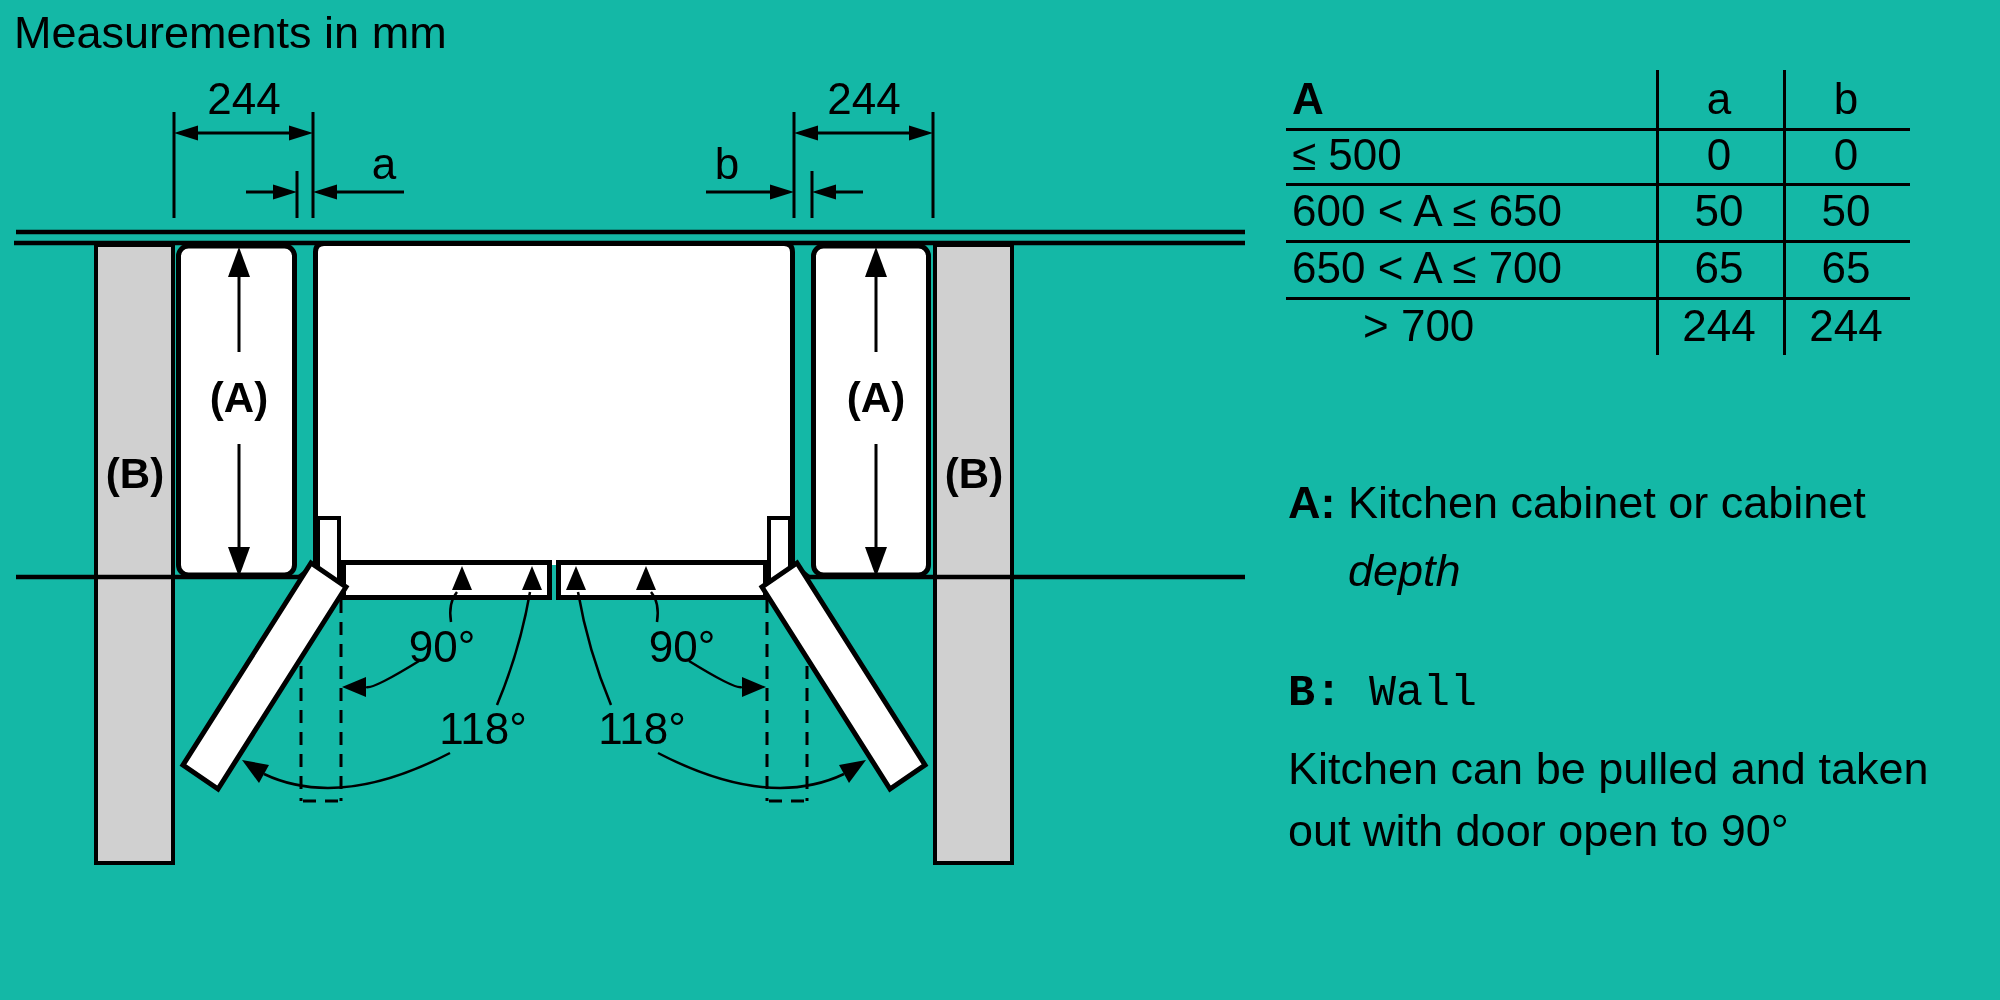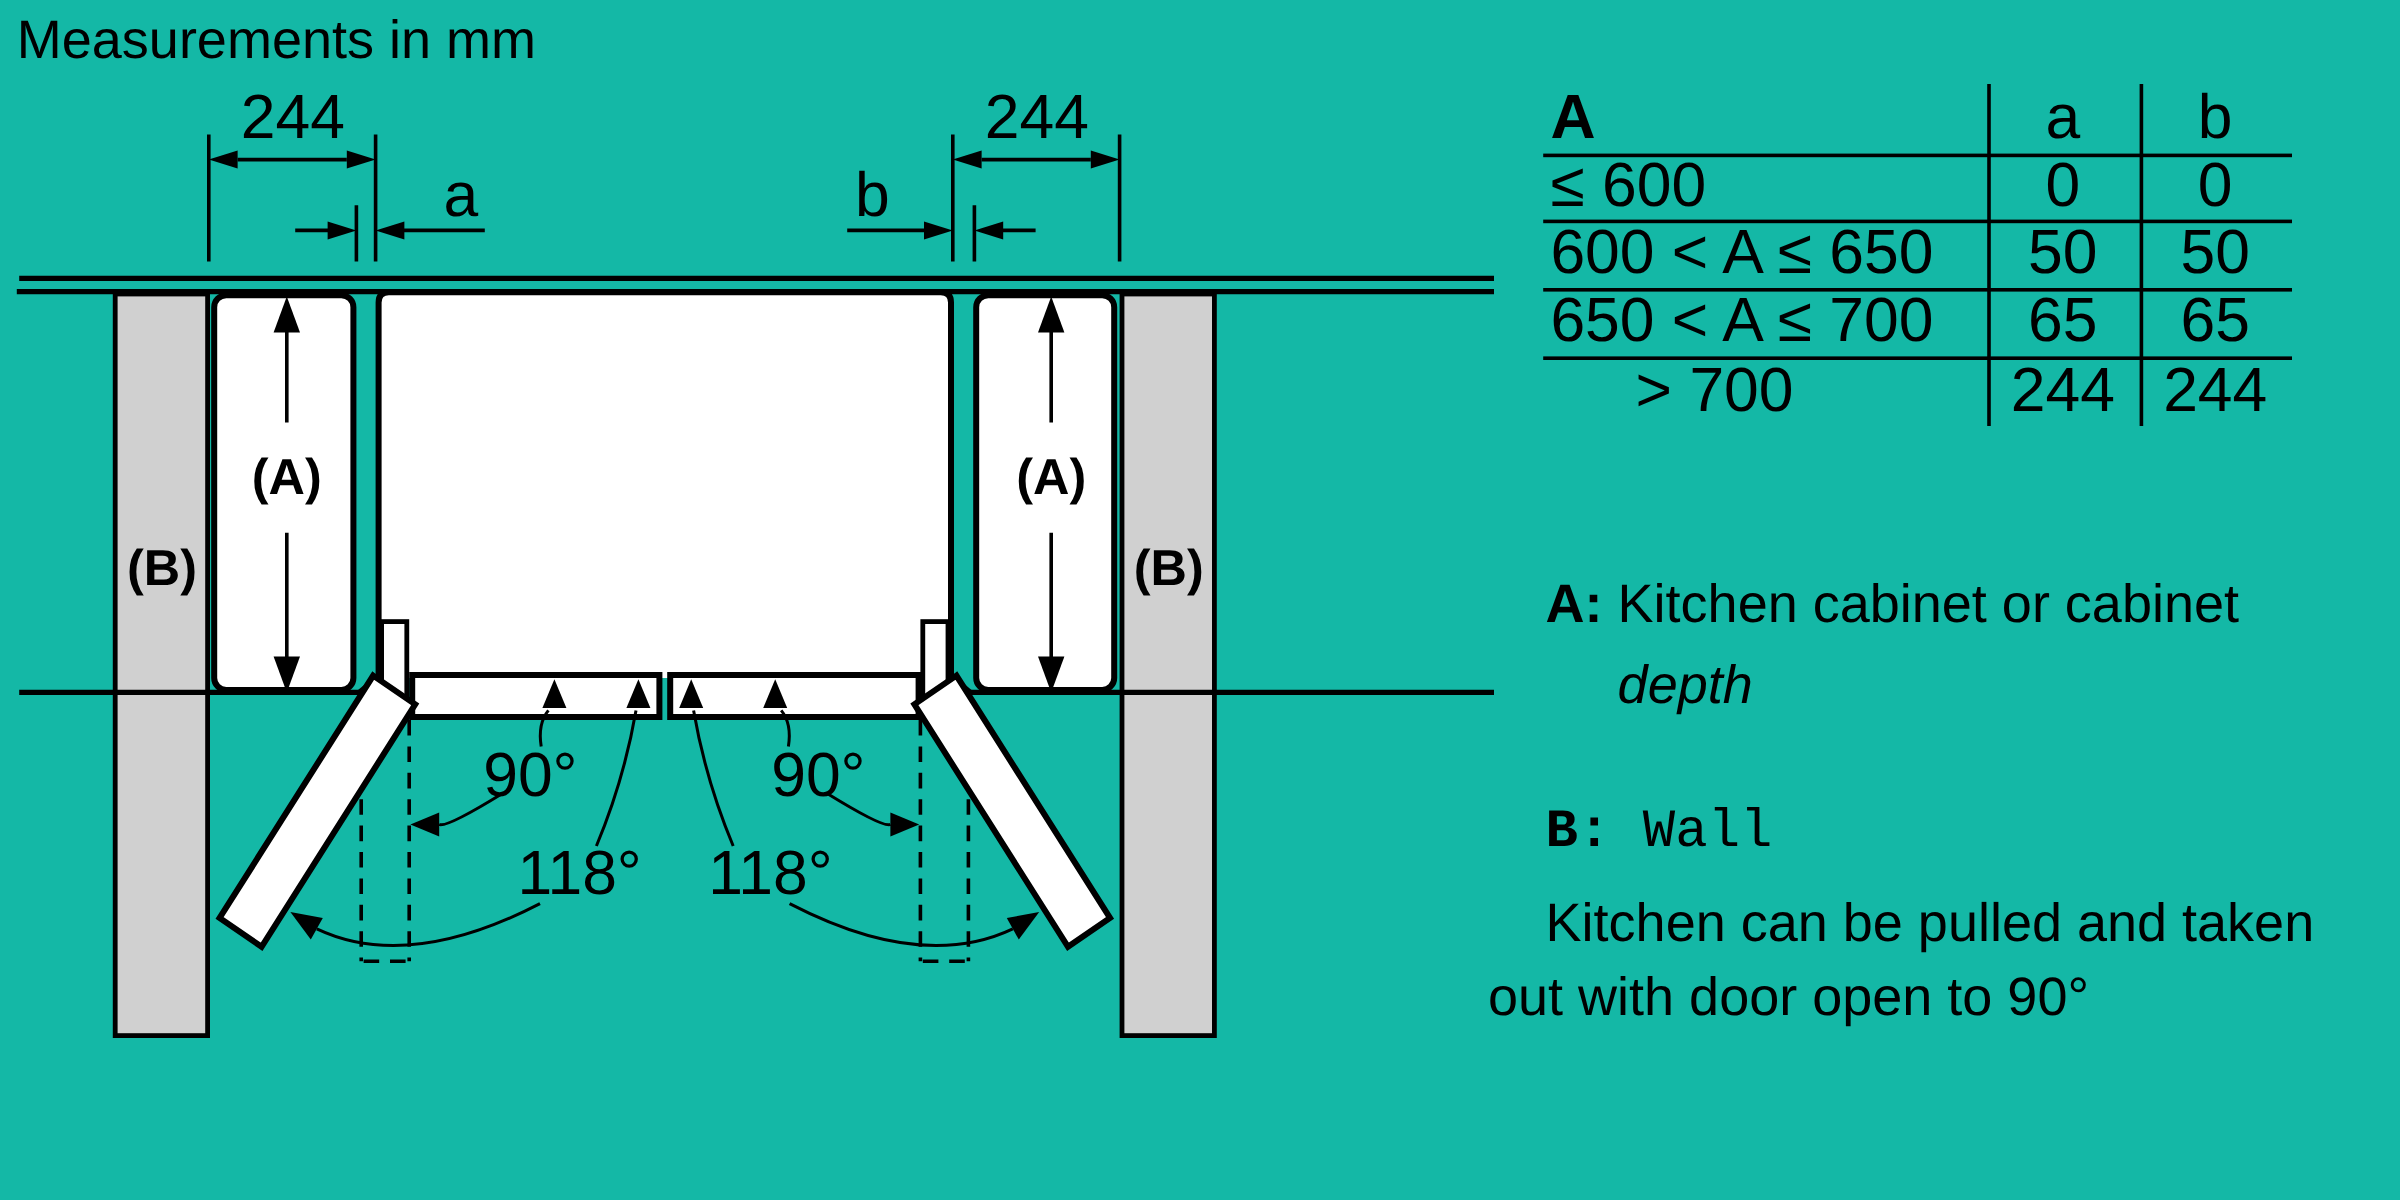--- a/index.html
+++ b/index.html
@@ -3,21 +3,21 @@
 <meta charset="utf-8">
 <style>
   html,body{margin:0;padding:0;background:#fff;}
   #screen{
     position:relative;width:2000px;height:1000px;background:#14b8a6;
     font-family:"Liberation Sans", sans-serif;color:#000;overflow:hidden;
   }
   #diagram-svg{position:absolute;left:0;top:0;width:2000px;height:1000px;}
   .lbl{position:absolute;white-space:pre;line-height:1.1;}
   .center{transform:translate(-50%,-50%);text-align:center;}
-  .t44{font-size:52px;}
+  .t44{font-size:44px;}
   .t45{font-size:45px;}
   .bold{font-weight:bold;}
   
   .tbl-line{position:absolute;background:#000;}
   .cellc{transform:translate(-50%,-50%);text-align:center;}
   .celll{transform:translate(0,-50%);}
   
   .legend-line{position:absolute;font-size:45px;}
 </style>
 </head>
@@ -138,21 +138,21 @@
     <div class="tbl-line" style="left:1286px;top:240px;width:624px;height:3px;"></div>
     <div class="tbl-line" style="left:1286px;top:297px;width:624px;height:3px;"></div>
     <div class="tbl-line" style="left:1656px;top:70px;width:3px;height:285px;"></div>
     <div class="tbl-line" style="left:1783px;top:70px;width:3px;height:285px;"></div>
 
     <div class="lbl t44 bold celll" style="left:1292px;top:99px;">A</div>
     <div class="lbl t44 cellc" style="left:1719px;top:99px;">a</div>
     <div class="lbl t44 cellc" style="left:1846px;top:99px;">b</div>
 
     <div>
-      <div class="lbl t44 celll" style="left:1292px;top:155px;">≤ 600</div>
+      <div class="lbl t44 celll" style="left:1292px;top:155px;">≤ 500</div>
       <div class="lbl t44 cellc" style="left:1719px;top:155px;">0</div>
       <div class="lbl t44 cellc" style="left:1846px;top:155px;">0</div>
     </div>
     <div>
       <div class="lbl t44 celll" style="left:1292px;top:211px;">600 &lt; A ≤ 650</div>
       <div class="lbl t44 cellc" style="left:1719px;top:211px;">50</div>
       <div class="lbl t44 cellc" style="left:1846px;top:211px;">50</div>
     </div>
     <div>
       <div class="lbl t44 celll" style="left:1292px;top:268px;">650 &lt; A ≤ 700</div>
@@ -164,16 +164,16 @@
       <div class="lbl t44 cellc" style="left:1719px;top:326px;">244</div>
       <div class="lbl t44 cellc" style="left:1846px;top:326px;">244</div>
     </div>
   </div>
 
   <div>
     <div class="legend-line" style="left:1288px;top:477px;"><span class="bold">A:</span><span> </span><span>Kitchen cabinet or cabinet</span></div>
     <div class="legend-line" style="left:1348px;top:545px;font-style:italic;">depth</div>
     <div class="legend-line" style="left:1288px;top:668px;font-family:Liberation Mono, monospace;"><span class="bold">B:</span><span> </span><span>Wall</span></div>
     <div class="legend-line" style="left:1288px;top:743px;">Kitchen can be pulled and taken</div>
-    <div class="legend-line" style="left:1240px;top:805px;">out with door open to 90°</div>
+    <div class="legend-line" style="left:1288px;top:805px;">out with door open to 90°</div>
   </div>
 
 </div>
 
 </body></html>

